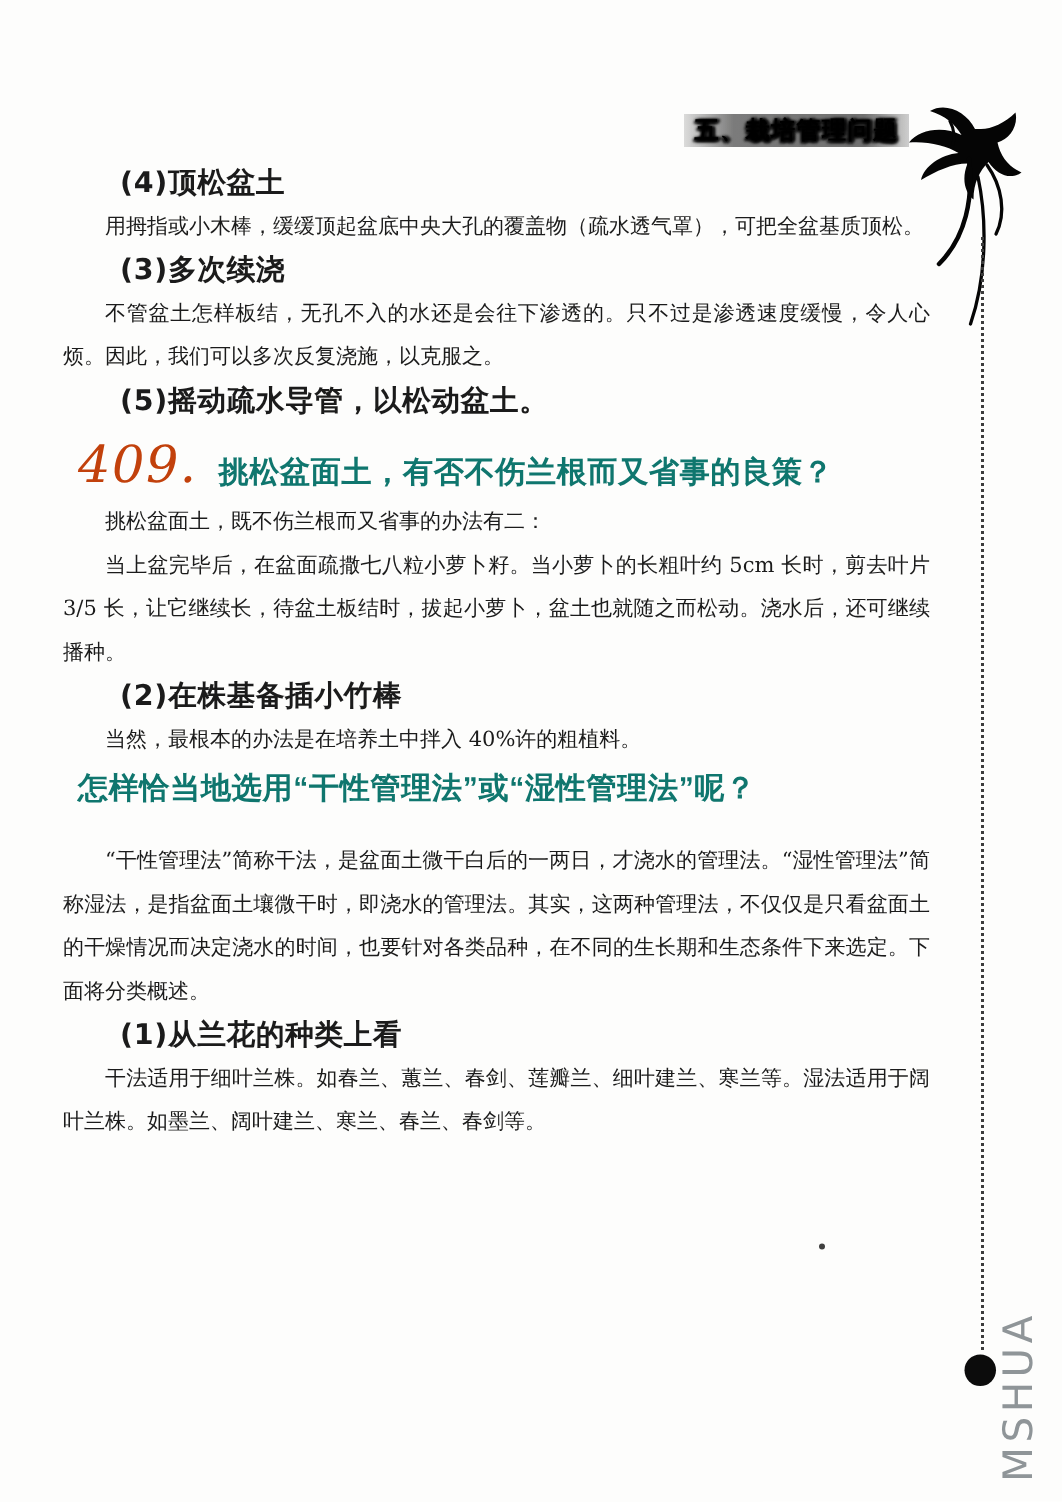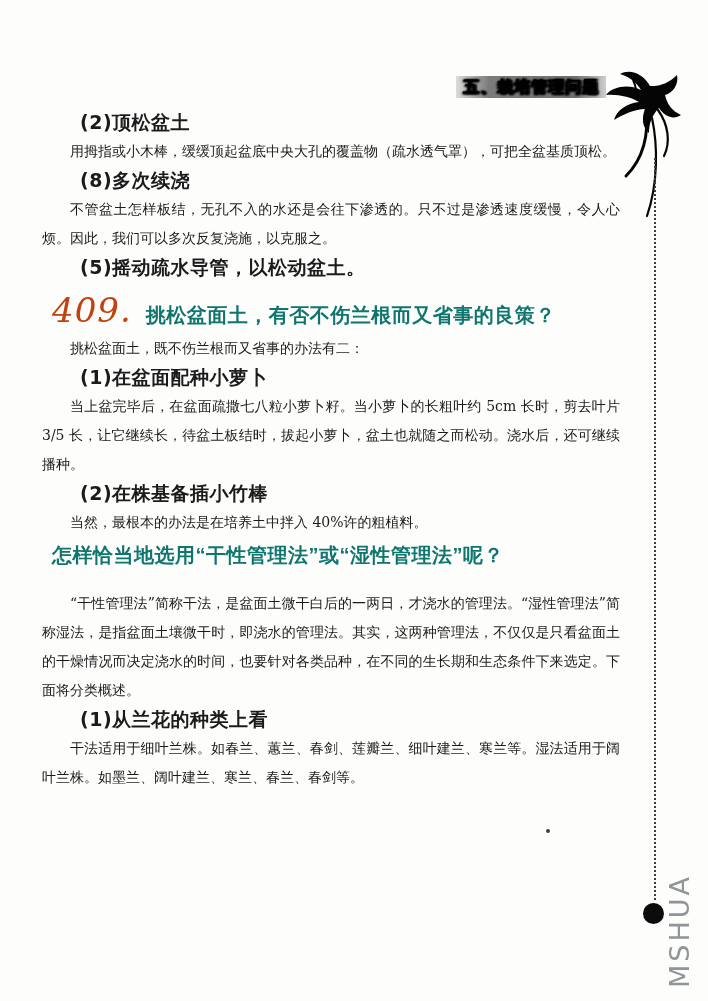--- a/index.html
+++ b/index.html
@@ -129,32 +129,31 @@
     <path d="M33,14 C36,20 37,26 35,31" stroke="#050505" stroke-width="2" fill="none"></path>
   </svg>
 
   <div class="margin-rule"></div>
   <div class="page-dot"></div>
   <div class="watermark">MSHUA</div>
   <div class="ink-speck"></div>
 
   <div class="text-col">
 
-    <p class="subheading">(2)顶松盆土</p>
+    <p class="subheading">(4)顶松盆土</p>
     <p class="para">用拇指或小木棒，缓缓顶起盆底中央大孔的覆盖物（疏水透气罩），可把全盆基质顶松。</p>
-    <p class="subheading">(8)多次续浇</p>
+    <p class="subheading">(3)多次续浇</p>
     <p class="para">不管盆土怎样板结，无孔不入的水还是会往下渗透的。只不过是渗透速度缓慢，令人心烦。因此，我们可以多次反复浇施，以克服之。</p>
     <p class="subheading">(5)摇动疏水导管，以松动盆土。</p>
 
     <div class="question-head">
       <span class="q-number">409.</span>
       <span class="q-title">挑松盆面土，有否不伤兰根而又省事的良策？</span>
     </div>
     <p class="para">挑松盆面土，既不伤兰根而又省事的办法有二：</p>
-    <p class="subheading">(1)在盆面配种小萝卜</p>
     <p class="para">当上盆完毕后，在盆面疏撒七八粒小萝卜籽。当小萝卜的长粗叶约 5cm 长时，剪去叶片 3/5 长，让它继续长，待盆土板结时，拔起小萝卜，盆土也就随之而松动。浇水后，还可继续播种。</p>
     <p class="subheading">(2)在株基备插小竹棒</p>
     <p class="para">当然，最根本的办法是在培养土中拌入 40%许的粗植料。</p>
 
     <div class="question-head">
       <span class="q-title">怎样恰当地选用“干性管理法”或“湿性管理法”呢？</span>
     </div>
     <p class="para">“干性管理法”简称干法，是盆面土微干白后的一两日，才浇水的管理法。“湿性管理法”简称湿法，是指盆面土壤微干时，即浇水的管理法。其实，这两种管理法，不仅仅是只看盆面土的干燥情况而决定浇水的时间，也要针对各类品种，在不同的生长期和生态条件下来选定。下面将分类概述。</p>
     <p class="subheading">(1)从兰花的种类上看</p>
     <p class="para">干法适用于细叶兰株。如春兰、蕙兰、春剑、莲瓣兰、细叶建兰、寒兰等。湿法适用于阔叶兰株。如墨兰、阔叶建兰、寒兰、春兰、春剑等。</p>

